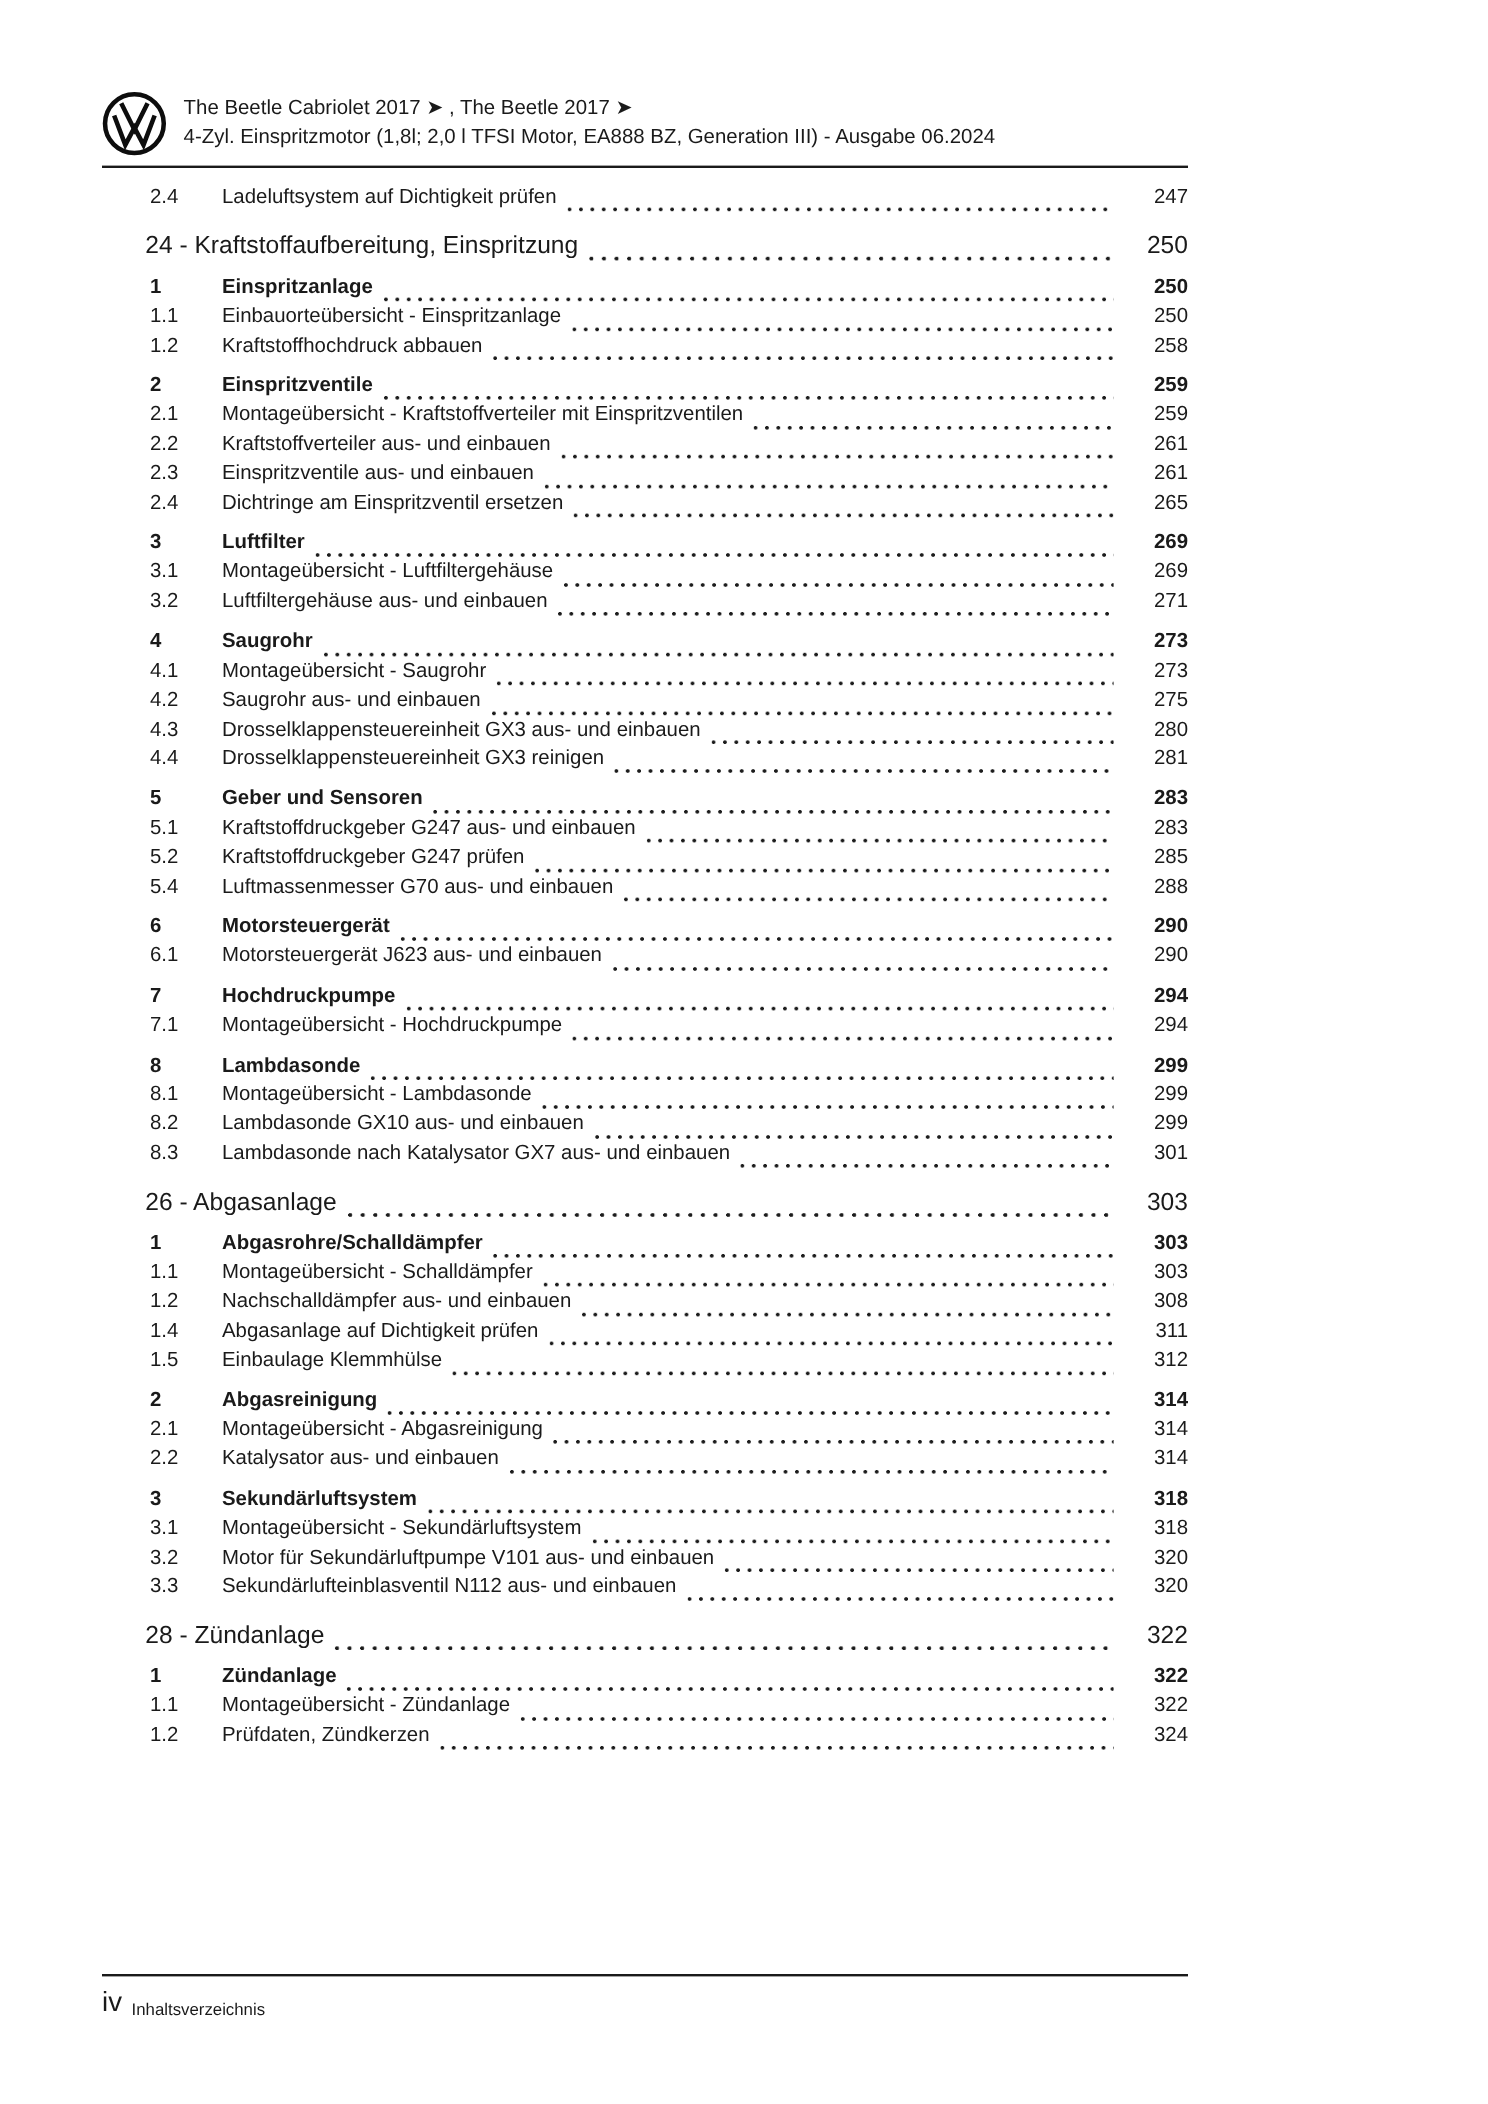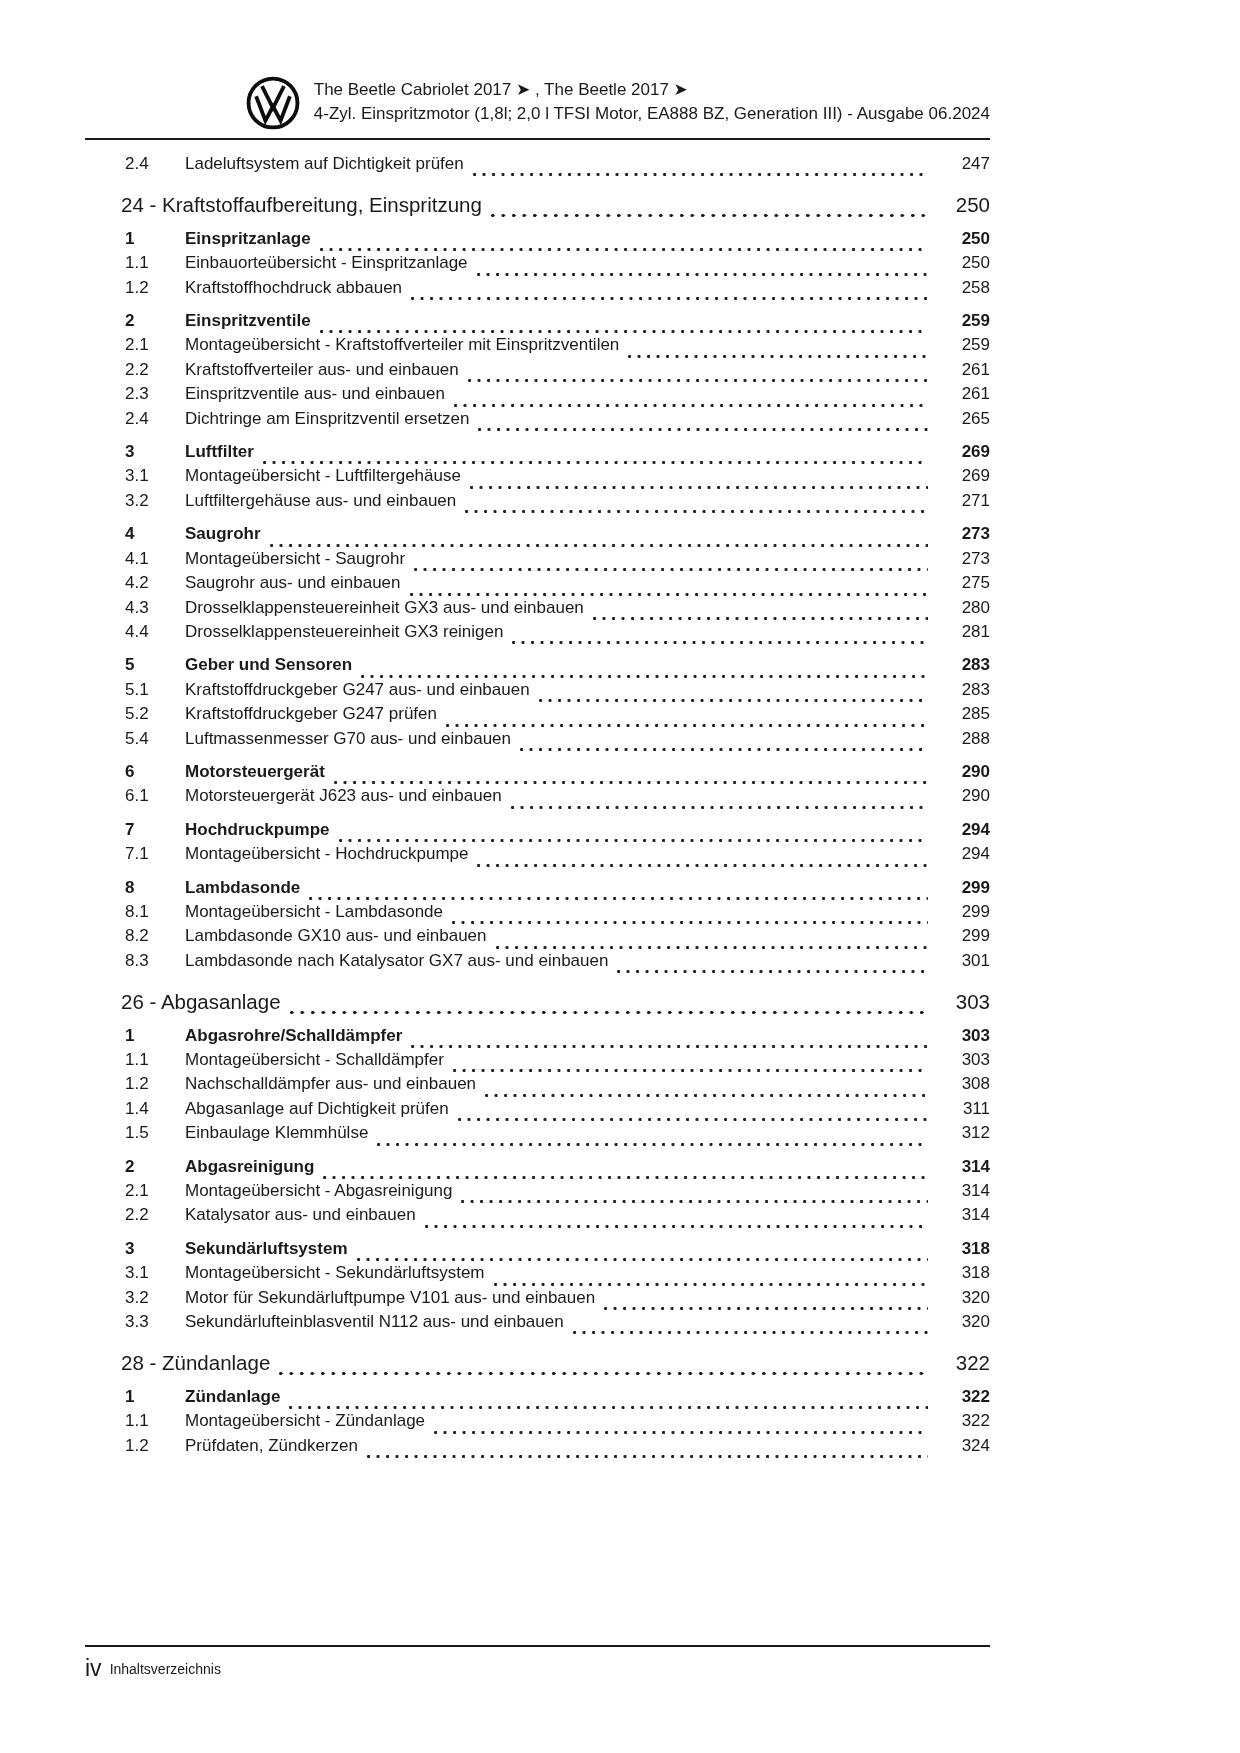--- a/index.html
+++ b/index.html
@@ -15,21 +15,20 @@
     overflow: hidden;
   }
   
   .header {
     position: absolute;
     top: 76px;
     left: 85px;
     right: 250px;
     display: flex;
     align-items: flex-start;
-    justify-content: flex-end;
   }
   .logo-wrap { width: 54px; height: 54px; margin-right: 14px; flex-shrink: 0; }
   .header-text { padding-top: 2px; font-size: 17px; line-height: 24px; }
   .header-rule {
     position: absolute;
     top: 138px;
     left: 85px;
     right: 250px;
     border-top: 2px solid #1a1a1a;
   }
@@ -76,21 +75,21 @@
   .pagecol { width: 52px; flex-shrink: 0; text-align: right; }
   
   .footer {
     position: absolute;
     top: 1645px;
     left: 85px;
     right: 250px;
     border-top: 2px solid #1a1a1a;
     padding-top: 8px;
     display: flex;
-    align-items: center;
+    align-items: flex-end;
   }
   .footer .page-label { font-size: 23px; }
   .footer .footer-text { font-size: 14px; margin-left: 8px; }
 </style>
 </head>
 <body>
 
 <div class="page">
 
   <div class="header">

